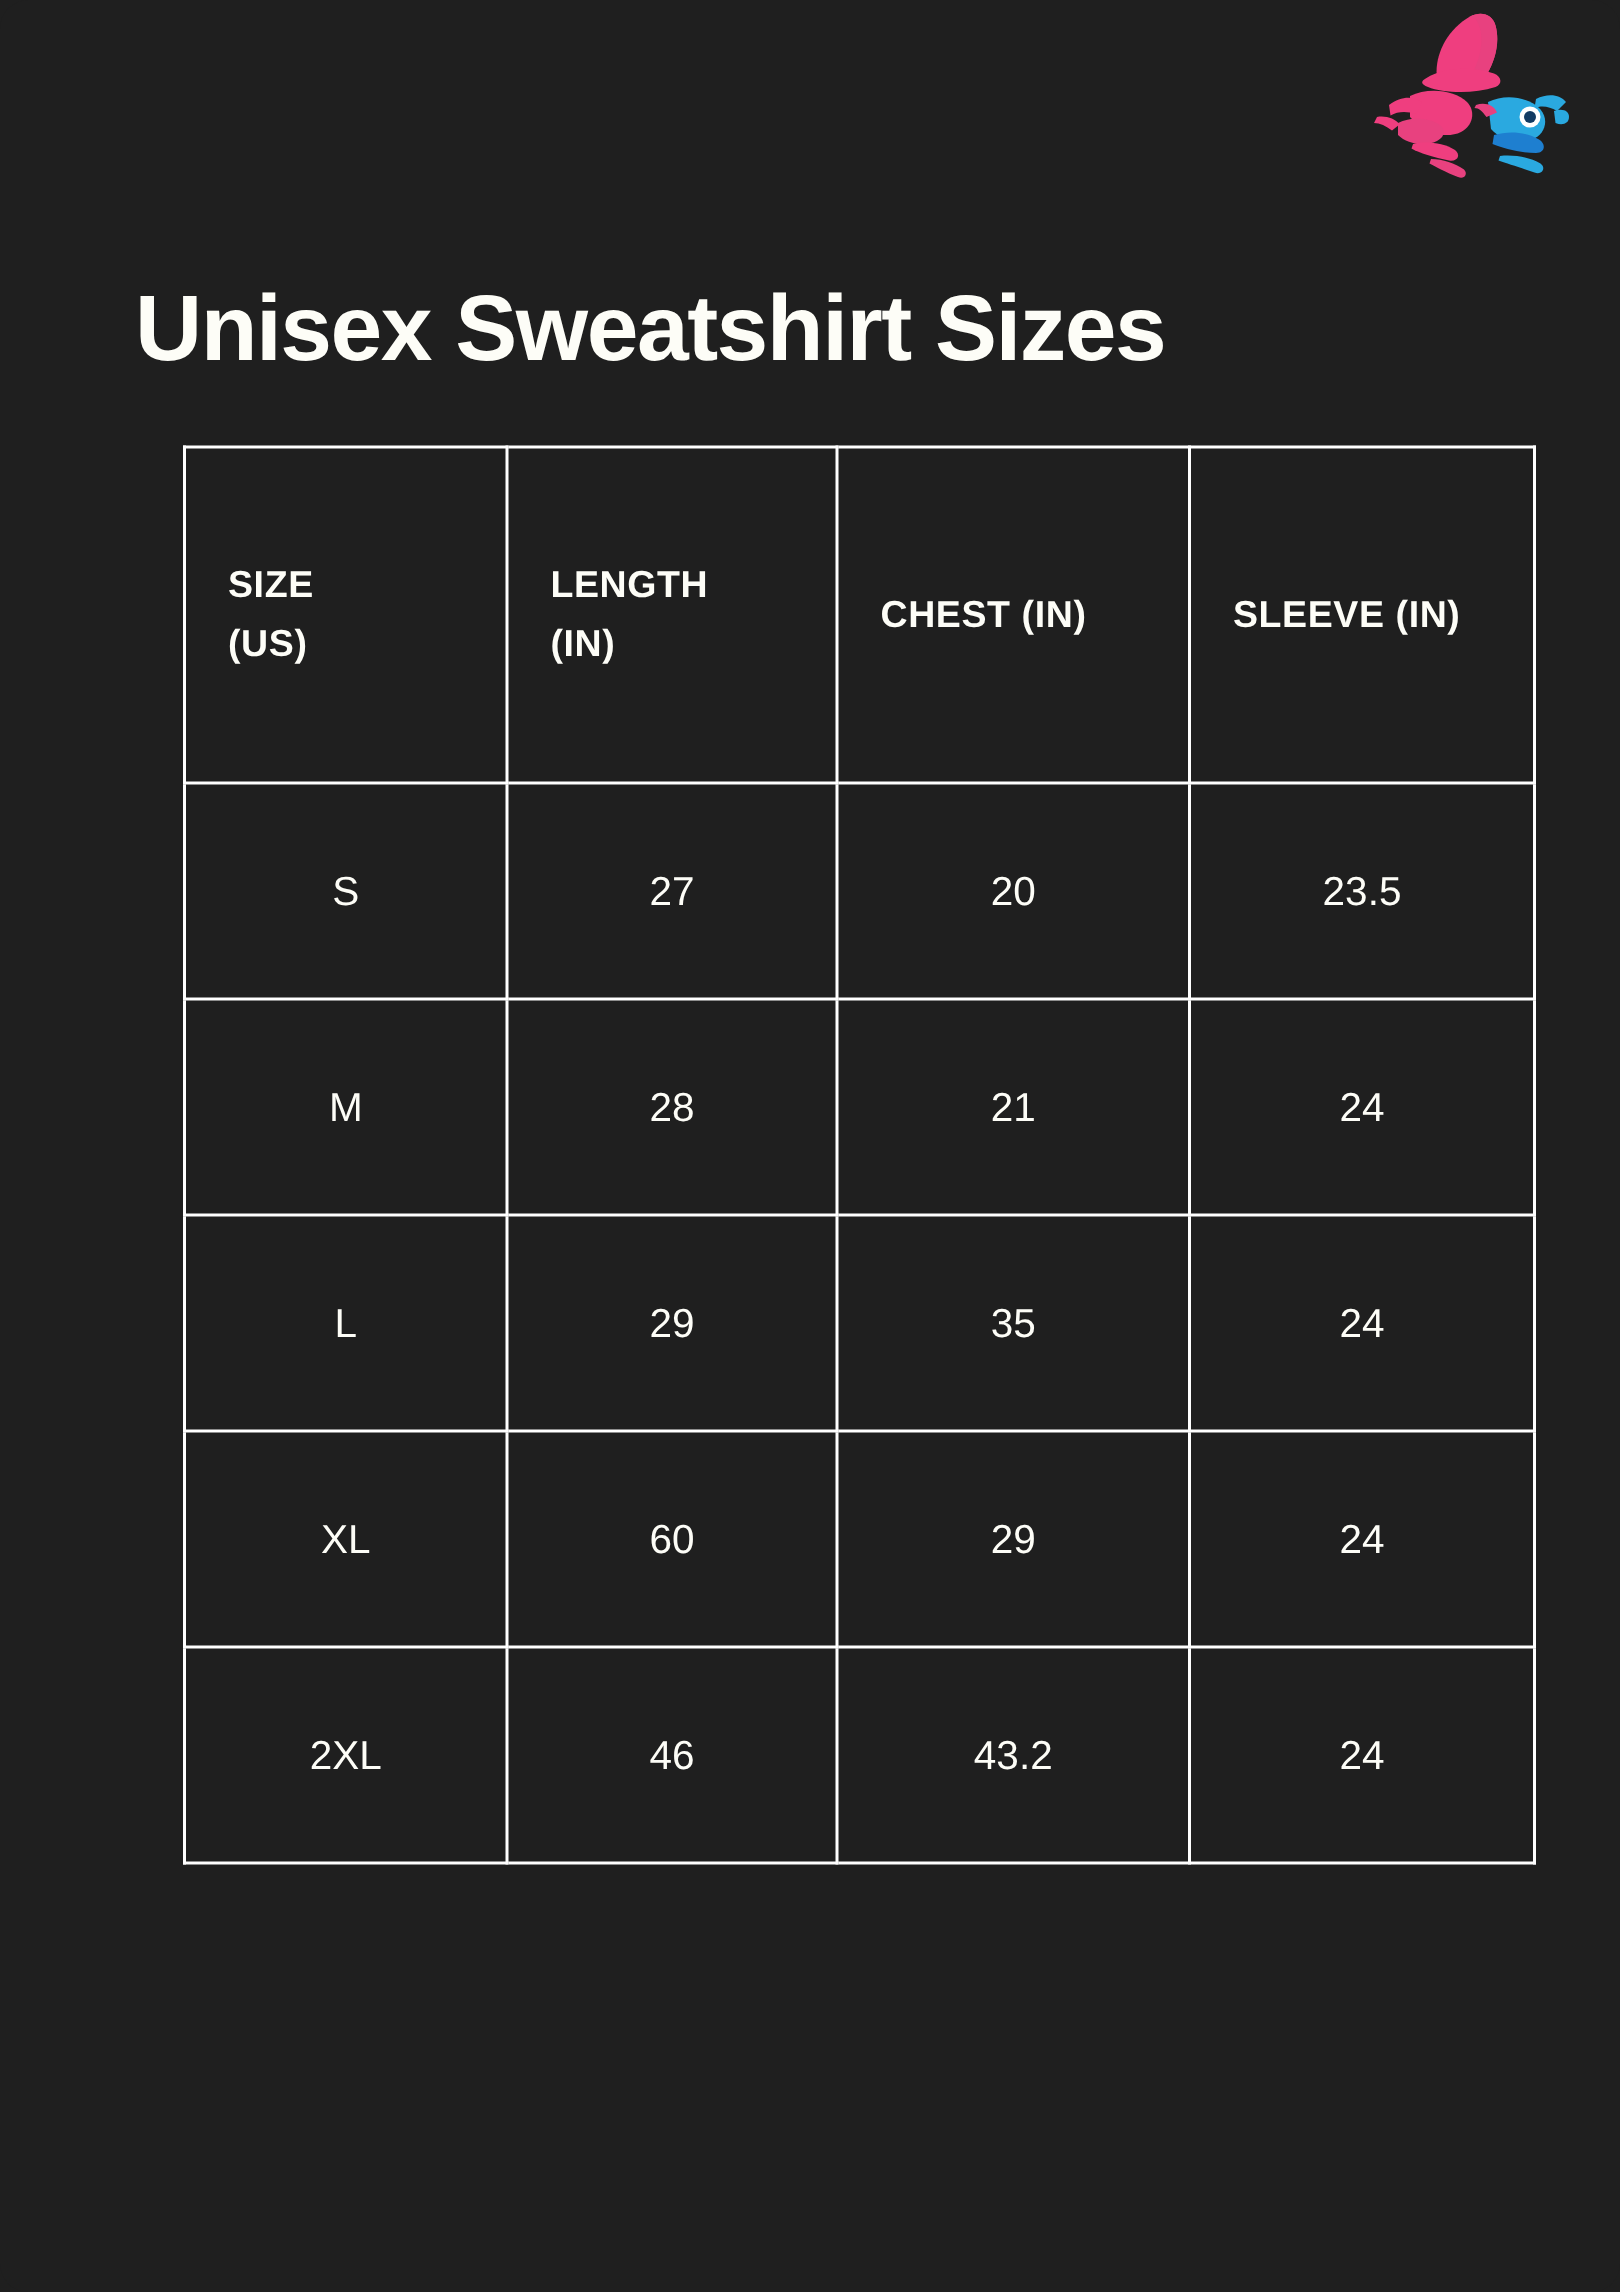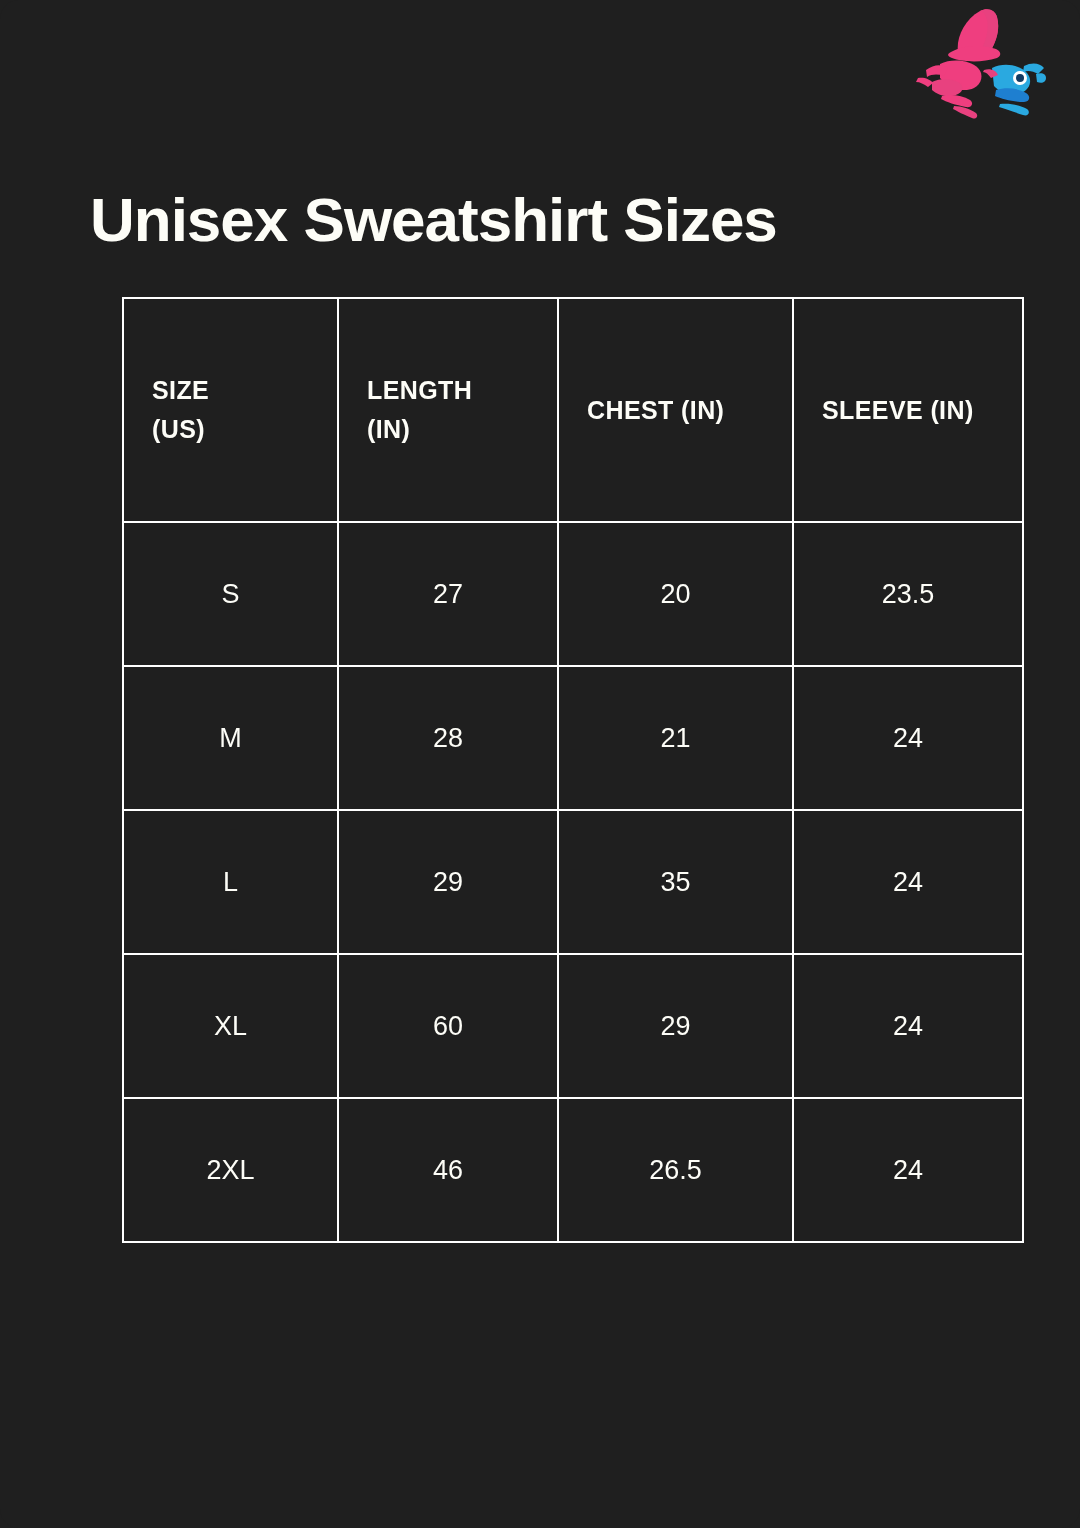--- a/index.html
+++ b/index.html
@@ -175,20 +175,20 @@
         </tr>
         <tr>
           <td>XL</td>
           <td>60</td>
           <td>29</td>
           <td>24</td>
         </tr>
         <tr>
           <td>2XL</td>
           <td>46</td>
-          <td>26.5</td>
+          <td>43.2</td>
           <td>24</td>
         </tr>
       </tbody>
     </table>
   </div>
 
 </div>
 
 </body></html>

